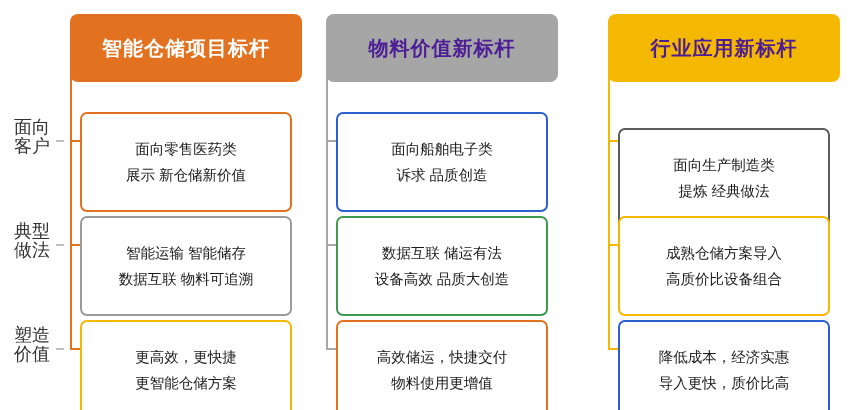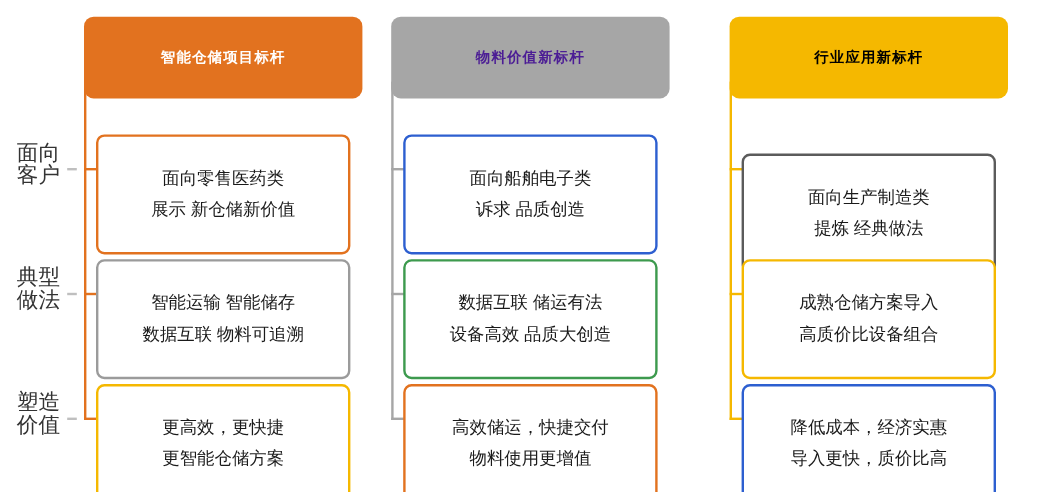--- a/index.html
+++ b/index.html
@@ -53,28 +53,28 @@
   .col-header {
     position: absolute;
     top: 0;
     left: 8px;
     width: 232px;
     height: 68px;
     border-radius: 8px;
     display: flex;
     align-items: center;
     justify-content: center;
-    font-size: 12px;
+    font-size: 20px;
     font-weight: bold;
     letter-spacing: 1px;
     box-sizing: border-box;
   }
   .col1 .col-header { background: #e2721f; color: #ffffff; }
   .col2 .col-header { background: #a6a6a6; color: #4c1d95; }
-  .col3 .col-header { background: #f5b800; color: #000000; }
+  .col3 .col-header { background: #f5b800; color: #4c1d95; }
 
   
   .card {
     position: absolute;
     left: 18px;
     width: 212px;
     height: 100px;
     border-radius: 7px;
     border: 2px solid #888;
     background: #ffffff;

